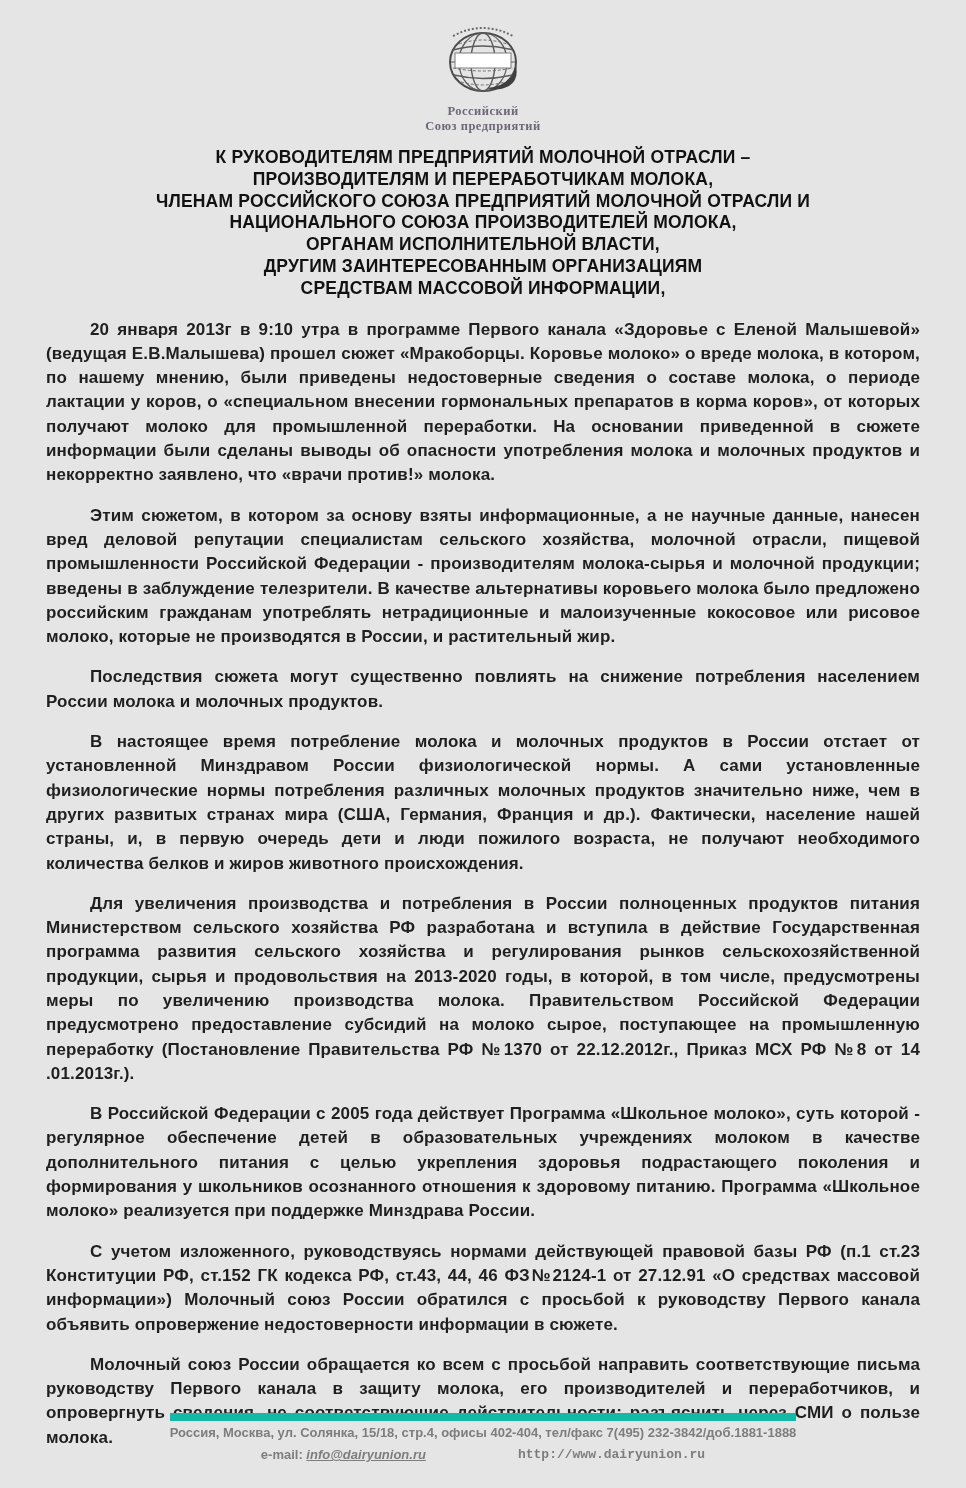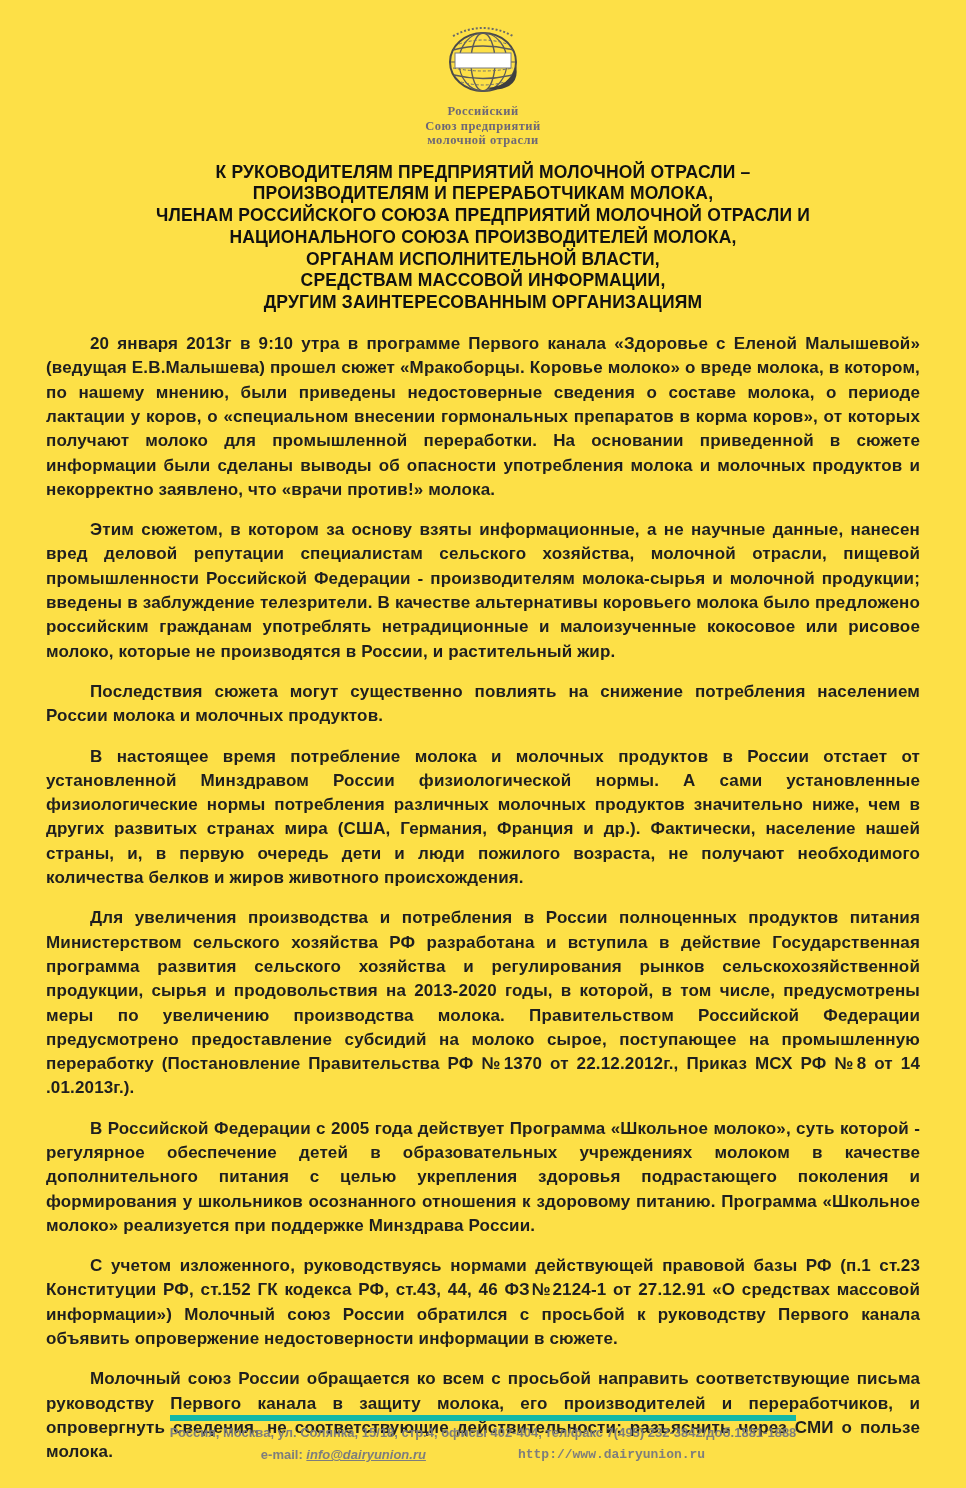--- a/index.html
+++ b/index.html
@@ -5,21 +5,21 @@
   html, body {
     margin: 0;
     padding: 0;
     background: #ffffff;
   }
   .page {
     position: relative;
     width: 966px;
     height: 1488px;
     margin: 0 auto;
-    background: #fde047;
+    background: #e5e5e5;
     font-family: "Liberation Sans", sans-serif;
     color: #1f1f1f;
     overflow: hidden;
     box-sizing: border-box;
     padding: 18px 30px 0 30px;
   }
   
   .logo-block {
     text-align: center;
     margin-bottom: 10px;
@@ -66,21 +66,21 @@
     right: 0;
     bottom: 22px;
     text-align: center;
     font-size: 13px;
     line-height: 22px;
     font-weight: bold;
     color: #7d7d7d;
   }
   .footer .address-line {
     display: inline-block;
-    border-top: 6px solid #14b8a6;
+    border-top: 8px solid #14b8a6;
     padding-top: 1px;
   }
   .footer .email-row {
     display: flex;
     justify-content: center;
     gap: 92px;
   }
   .footer a {
     color: #7d7d7d;
     text-decoration: underline;
@@ -114,32 +114,31 @@
         <path d="M 28 26 Q 52 18 76 26 M 25 38 L 80 38 M 22 50 Q 52 56 82 50 M 30 64 Q 52 70 74 64" fill="none" stroke="#6f6f6f" stroke-width="1" stroke-dasharray="3 2"></path>
 
         <rect x="24" y="35" width="56" height="15" fill="#ffffff" stroke="#7a7a7a" stroke-width="1"></rect>
 
         <path d="M 85 48 Q 80 68 56 70 Q 66 74 78 68 Q 88 62 85 48" fill="#3f3f3f" stroke="none"></path>
       </svg>
     </span>
     <div class="logo-caption">
       <div>Российский</div>
       <div>Союз предприятий</div>
-      <div>молочной отрасли</div>
     </div>
   </div>
 
   <div class="title-block">
     <div>К РУКОВОДИТЕЛЯМ ПРЕДПРИЯТИЙ МОЛОЧНОЙ ОТРАСЛИ –</div>
     <div>ПРОИЗВОДИТЕЛЯМ И ПЕРЕРАБОТЧИКАМ МОЛОКА,</div>
     <div>ЧЛЕНАМ РОССИЙСКОГО СОЮЗА ПРЕДПРИЯТИЙ МОЛОЧНОЙ ОТРАСЛИ И</div>
     <div>НАЦИОНАЛЬНОГО СОЮЗА ПРОИЗВОДИТЕЛЕЙ МОЛОКА,</div>
     <div>ОРГАНАМ ИСПОЛНИТЕЛЬНОЙ ВЛАСТИ,</div>
+    <div>ДРУГИМ ЗАИНТЕРЕСОВАННЫМ ОРГАНИЗАЦИЯМ</div>
     <div>СРЕДСТВАМ МАССОВОЙ ИНФОРМАЦИИ,</div>
-    <div>ДРУГИМ ЗАИНТЕРЕСОВАННЫМ ОРГАНИЗАЦИЯМ</div>
   </div>
 
   <div class="body-block">
     <p>20 января 2013г в 9:10 утра в программе Первого канала «Здоровье с Еленой Малышевой» (ведущая Е.В.Малышева) прошел сюжет «Мракоборцы. Коровье молоко» о вреде молока, в котором, по нашему мнению, были приведены недостоверные сведения о составе молока, о периоде лактации у коров, о «специальном внесении гормональных препаратов в корма коров», от которых получают молоко для промышленной переработки. На основании приведенной в сюжете информации были сделаны выводы об опасности употребления молока и молочных продуктов и некорректно заявлено, что «врачи против!» молока.</p>
     <p>Этим сюжетом, в котором за основу взяты информационные, а не научные данные, нанесен вред деловой репутации специалистам сельского хозяйства, молочной отрасли, пищевой промышленности Российской Федерации - производителям молока-сырья и молочной продукции; введены в заблуждение телезрители. В качестве альтернативы коровьего молока было предложено российским гражданам употреблять нетрадиционные и малоизученные кокосовое или рисовое молоко, которые не производятся в России, и растительный жир.</p>
     <p>Последствия сюжета могут существенно повлиять на снижение потребления населением России молока и молочных продуктов.</p>
     <p>В настоящее время потребление молока и молочных продуктов в России отстает от установленной Минздравом России физиологической нормы. А сами установленные физиологические нормы потребления различных молочных продуктов значительно ниже, чем в других развитых странах мира (США, Германия, Франция и др.). Фактически, население нашей страны, и, в первую очередь дети и люди пожилого возраста, не получают необходимого количества белков и жиров животного происхождения.</p>
     <p>Для увеличения производства и потребления в России полноценных продуктов питания Министерством сельского хозяйства РФ разработана и вступила в действие Государственная программа развития сельского хозяйства и регулирования рынков сельскохозяйственной продукции,  сырья и продовольствия на 2013-2020 годы, в которой, в том числе, предусмотрены меры по увеличению производства молока. Правительством Российской Федерации предусмотрено предоставление субсидий на молоко сырое, поступающее на промышленную переработку (Постановление Правительства РФ  №1370 от 22.12.2012г., Приказ МСХ РФ  №8 от 14 .01.2013г.).</p>
     <p>В Российской Федерации с 2005 года действует Программа «Школьное молоко», суть которой - регулярное обеспечение детей в образовательных учреждениях молоком в качестве дополнительного питания с целью укрепления здоровья подрастающего поколения и формирования у школьников осознанного отношения к здоровому питанию. Программа «Школьное молоко» реализуется при поддержке Минздрава России.</p>
     <p>С учетом изложенного, руководствуясь нормами действующей правовой базы РФ (п.1 ст.23 Конституции РФ, ст.152 ГК кодекса РФ, ст.43, 44, 46 ФЗ№2124-1 от 27.12.91 «О средствах массовой информации») Молочный союз России обратился с просьбой к руководству Первого канала объявить опровержение недостоверности информации в сюжете.</p>

